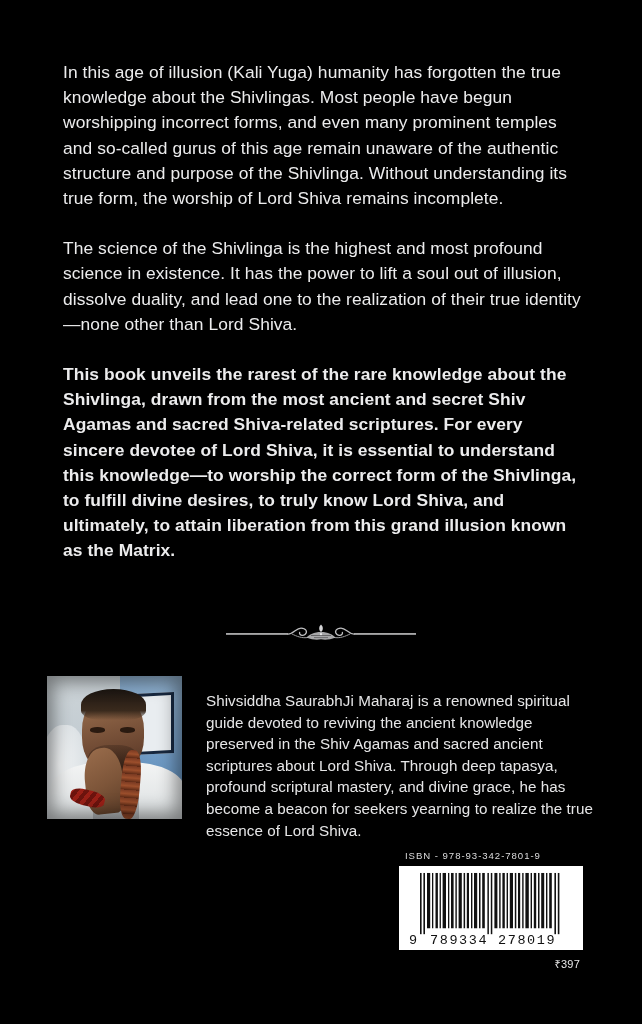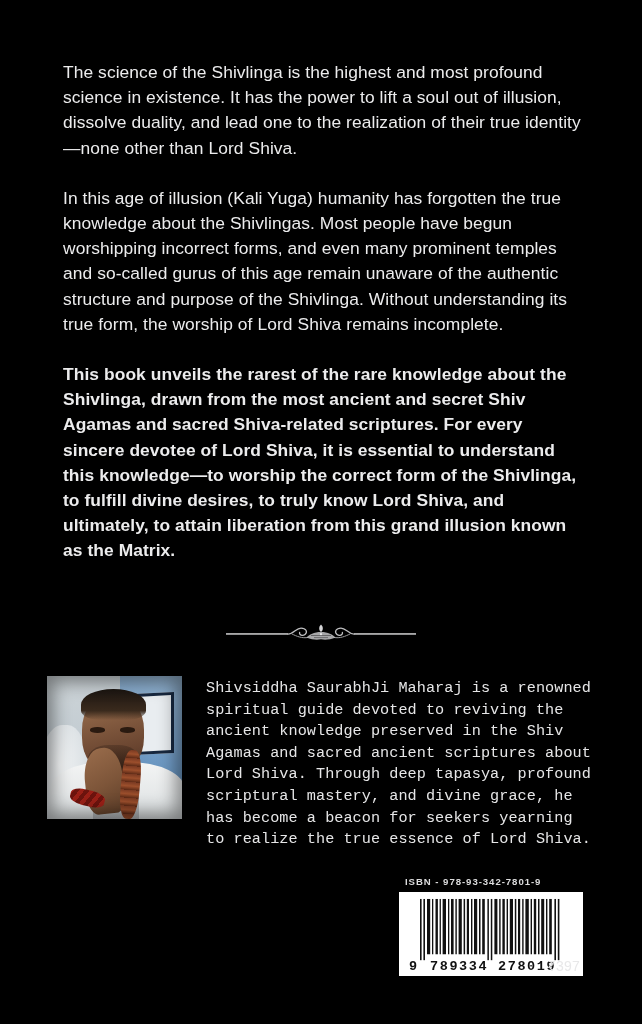--- a/index.html
+++ b/index.html
@@ -153,38 +153,36 @@
     transform: rotate(14deg);
   }
   .ph-vignette {
     position: absolute; inset: 0;
     box-shadow: inset 0 0 18px 6px rgba(0,0,0,.45);
   }
 
   .author-bio {
     position: absolute;
     left: 159px;
-    top: 4px;
+    top: 16px;
     width: 389px;
-    font-family: Liberation Mono, monospace;
   }
   .author-bio p {
     font-size: 15.2px;
     line-height: 21.6px;
     color: #e6e6e7;
     letter-spacing: 0.05px;
   }
 
   
   .isbn-area {
     position: absolute;
     left: 399px;
-    top: 876px;
+    top: 850px;
     width: 196px;
-    font-weight: bold;
   }
   .isbn-label {
     font-size: 9.6px;
     letter-spacing: 0.95px;
     color: #dcdcdd;
     text-align: left;
     margin-bottom: 5px;
     padding-left: 6px;
     white-space: nowrap;
   }
@@ -196,34 +194,34 @@
     position: relative;
   }
   .bars { width: 100%; height: 100%; display: block; }
 
   .price {
     position: absolute;
     left: 399px;
     top: 956px;
     width: 184px;
     text-align: right;
-    font-size: 14px;
+    font-size: 11px;
     color: #e8e8e9;
     letter-spacing: 0.2px;
     padding-right: 3px;
   }
 </style>
 </head>
 <body>
 
 <div class="cover">
 
   <div class="blurb">
+    <p>In this age of illusion (Kali Yuga) humanity has forgotten the true knowledge about the Shivlingas. Most people have begun worshipping incorrect forms, and even many prominent temples and so-called gurus of this age remain unaware of the authentic structure and purpose of the Shivlinga. Without understanding its true form, the worship of Lord Shiva remains incomplete.</p>
     <p>The science of the Shivlinga is the highest and most profound science in existence. It has the power to lift a soul out of illusion, dissolve duality, and lead one to the realization of their true identity—none other than Lord Shiva.</p>
-    <p>In this age of illusion (Kali Yuga) humanity has forgotten the true knowledge about the Shivlingas. Most people have begun worshipping incorrect forms, and even many prominent temples and so-called gurus of this age remain unaware of the authentic structure and purpose of the Shivlinga. Without understanding its true form, the worship of Lord Shiva remains incomplete.</p>
     <p>This book unveils the rarest of the rare knowledge about the Shivlinga, drawn from the most ancient and secret Shiv Agamas and sacred Shiva-related scriptures. For every sincere devotee of Lord Shiva, it is essential to understand this knowledge—to worship the correct form of the Shivlinga, to fulfill divine desires, to truly know Lord Shiva, and ultimately, to attain liberation from this grand illusion known as the Matrix.</p>
   </div>
 
   <div class="divider">
     <span>
       <svg width="190" height="26" viewBox="0 0 190 26" fill="none" xmlns="http://www.w3.org/2000/svg">
 
         <rect x="0" y="12.2" width="62" height="1.5" fill="#cfcfd0"></rect>
 
         <rect x="128" y="12.2" width="62" height="1.5" fill="#cfcfd0"></rect>

